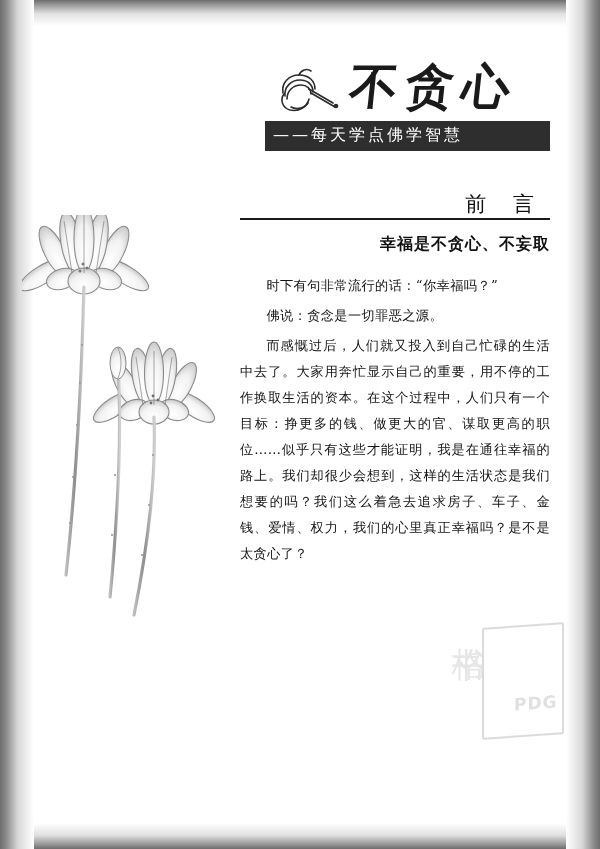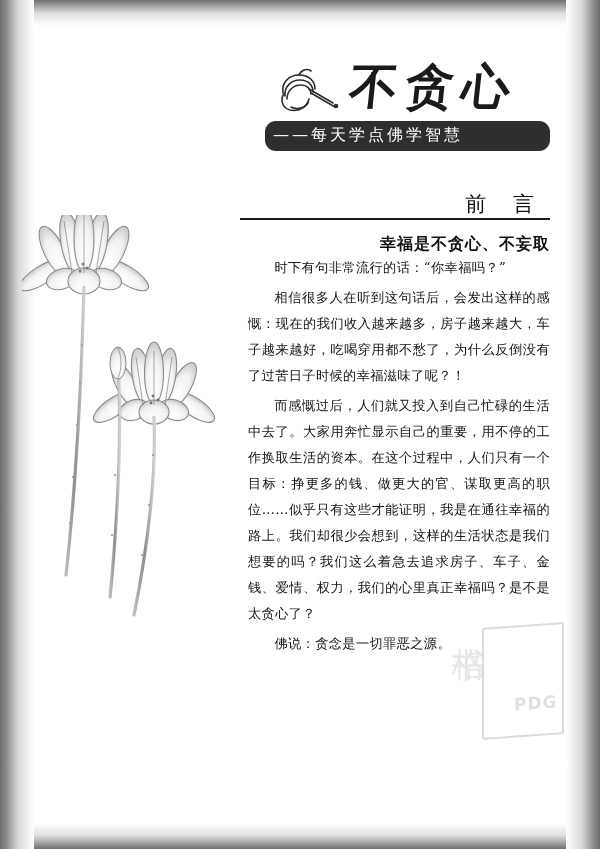--- a/index.html
+++ b/index.html
@@ -75,21 +75,21 @@
     white-space: nowrap;
     transform: skewX(-6deg);
   }
   .subtitle-band {
     position: absolute;
     left: 10px;
     top: 66px;
     width: 285px;
     height: 30px;
     background: #2e2e2e;
-    border-radius: 11px;
+    border-radius: 0;
     overflow: hidden;
   }
   .subtitle-text {
     position: absolute;
     left: 8px;
     top: 4px;
     color: #ffffff;
     font-family: "DejaVu Serif", serif;
     font-size: 16px;
     letter-spacing: 3px;
@@ -126,29 +126,30 @@
     width: 100%;
     margin-bottom: 14px;
   }
   .article-title {
     text-align: right;
     font-family: "DejaVu Sans", sans-serif;
     font-weight: bold;
     font-size: 16px;
     letter-spacing: 1px;
     color: #111;
+    margin-bottom: 18px;
   }
   .paragraph {
     font-family: "DejaVu Serif", serif;
     font-size: 13.2px;
     line-height: 26px;
     color: #141414;
     text-align: justify;
     text-indent: 2em;
-    margin: 0 0 4px 8px;
+    margin: 0 0 4px 0;
     letter-spacing: 0.4px;
   }
 
   
   #watermark {
     position: absolute;
     left: 452px;
     top: 615px;
     width: 110px;
     height: 125px;
@@ -307,23 +308,22 @@
       <path d="M0,-15 C4,-6 4,6 0,15" fill="none" stroke="#8b8b8b" stroke-width="0.8"></path>
     </g>
   </svg>
 
   <div id="content-column">
     <div class="section-label">前 言</div>
     <div class="rule"></div>
     <div class="article-title">幸福是不贪心、不妄取</div>
 
     <p class="paragraph">时下有句非常流行的话：“你幸福吗？”</p>
-    <p class="paragraph">相信很多人在听到这句话后，会发出这样的感慨：现在的我们收入越来越多，房子越来越大，车子越来越好，吃喝穿用都不愁了，为什么反倒没有了过苦日子时候的幸福滋味了呢？！</p>
+    <p class="paragraph">佛说：贪念是一切罪恶之源。</p>
     <p class="paragraph">而感慨过后，人们就又投入到自己忙碌的生活中去了。大家用奔忙显示自己的重要，用不停的工作换取生活的资本。在这个过程中，人们只有一个目标：挣更多的钱、做更大的官、谋取更高的职位……似乎只有这些才能证明，我是在通往幸福的路上。我们却很少会想到，这样的生活状态是我们想要的吗？我们这么着急去追求房子、车子、金钱、爱情、权力，我们的心里真正幸福吗？是不是太贪心了？</p>
-    <p class="paragraph">佛说：贪念是一切罪恶之源。</p>
   </div>
 
   <div id="watermark">
     <div class="wm-cjk">书格</div>
     <div class="wm-box"></div>
     <div class="wm-label">PDG</div>
   </div>
 
 </div>
 

